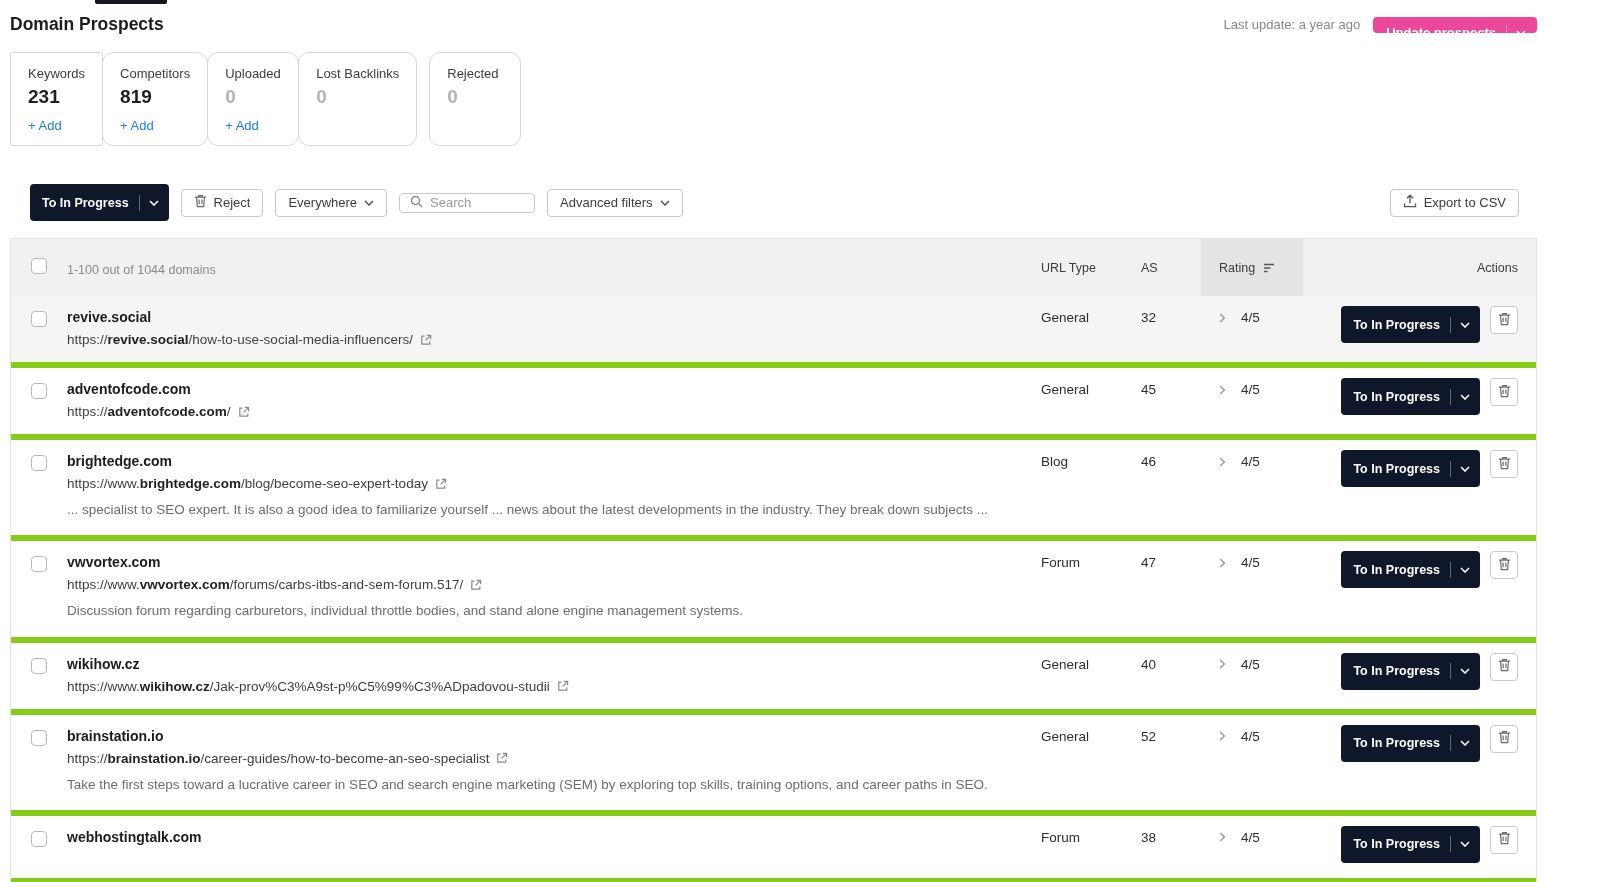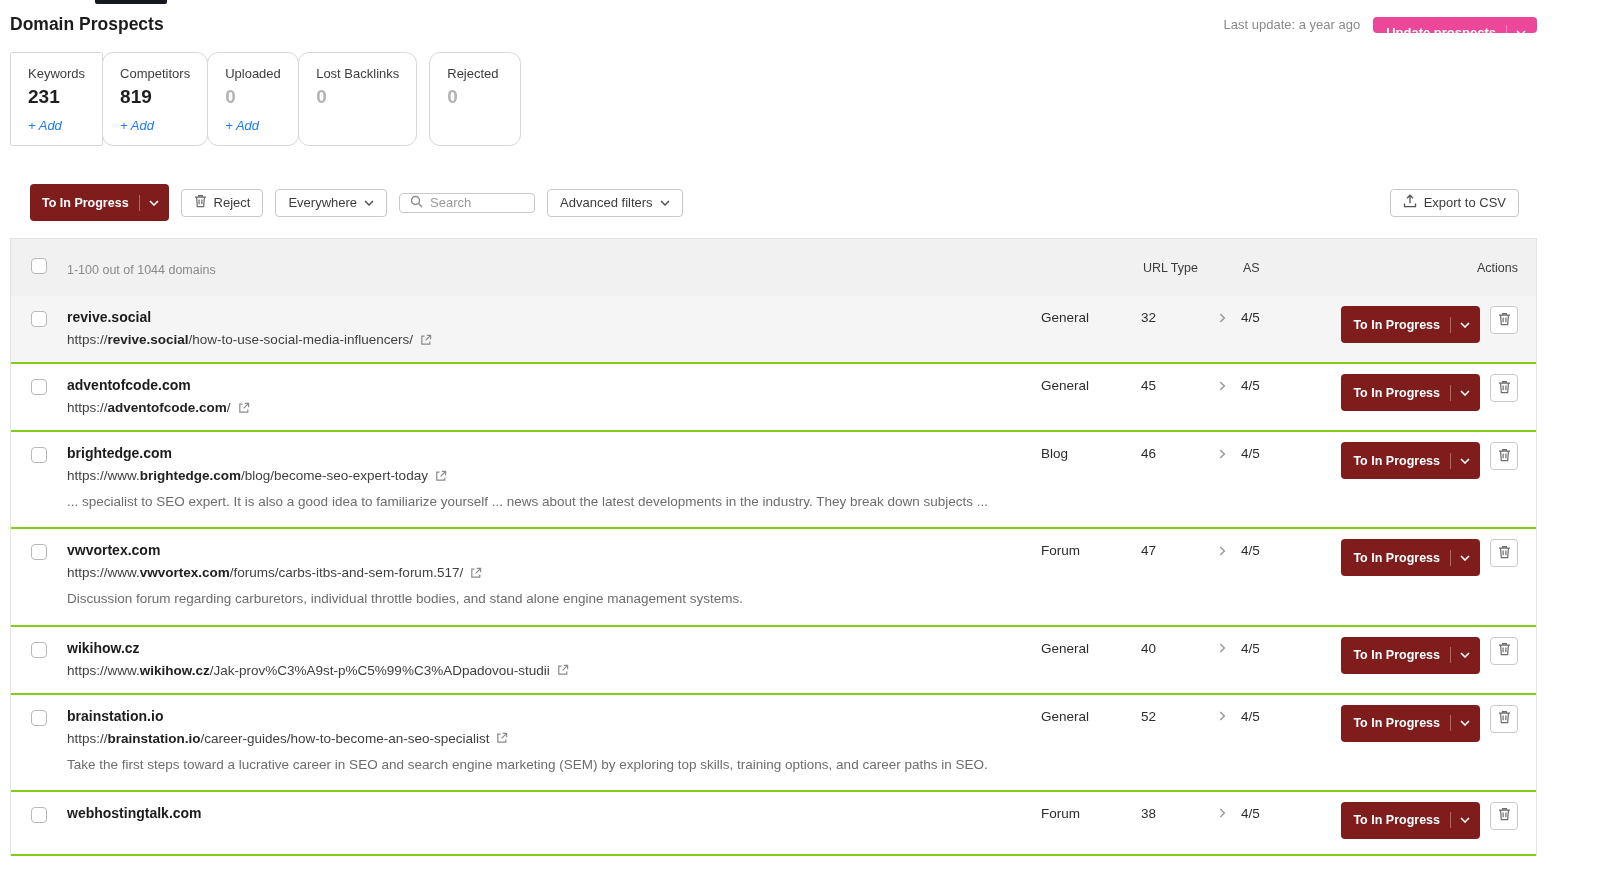--- a/index.html
+++ b/index.html
@@ -26,28 +26,28 @@
   
   .tabs { display:flex; align-items:stretch; margin-bottom:38px; }
   .tab-card { border:1px solid #d8d8d8; background:#fff; padding:13px 17px 12px;
     cursor:pointer; border-radius:2px; position:relative; min-width:92px; }
   .tab-card + .tab-card { margin-left:-1px;border-radius:11px; }
   .tab-card.detached { margin-left:12px; }
   .tab-card.selected { background:#e8f1fc; border-color:#8ab9f0; z-index:2; }
   .tab-label { font-size:13px; color:#3d3d3d; white-space:nowrap; }
   .tab-count { font-size:19px; font-weight:700; margin-top:5px; color:#1f1f1f; }
   .tab-card.zero .tab-count { color:#b3b3b3; }
-  .tab-add { font-size:13px; color:#1e7cf2; margin-top:10px;font-style:italic; }
+  .tab-add { font-size:13px; color:#1e7cf2; margin-top:10px; }
 
   
   .toolbar { display:flex; align-items:center; gap:12px; padding:0 18px 0 20px;
     margin-bottom:17px; }
   .toolbar .spacer { flex:1; }
   .btn-blue { display:inline-flex; align-items:center; height:37px; padding:0 10px 0 12px;
-    background:#7f1d1d; color:#fff; border:none; border-radius:4px;
+    background:#0f172a; color:#fff; border:none; border-radius:4px;
     font-size:12.5px; font-weight:700; cursor:pointer; font-family:inherit; }
   .btn-white { display:inline-flex; align-items:center; gap:7px; height:28px; padding:0 12px;
     background:#fff; border:1px solid #c9c9c9; border-radius:4px; font-size:13px;
     color:#3c3c3c; cursor:pointer; font-family:inherit; white-space:nowrap; }
   .search-box { display:inline-flex; align-items:center; gap:7px; height:20px; padding:0 10px;
     border:1px solid #c9c9c9; border-radius:4px; background:#fff; width:136px; }
   .search-box input { border:none; outline:none; width:100%; font-size:13px;
     font-family:inherit; color:#333; background:transparent; }
   .search-box input::placeholder { color:#9a9a9a; }
   .chev-dark { display:inline-flex; align-items:center; }
@@ -61,21 +61,21 @@
   .c-as      { width:60px;  flex:none; }
   .c-rating  { width:102px; flex:none; }
   .c-actions { width:233px; flex:none; padding-right:18px; }
   .th-title { font-size:12.5px; color:#3c3c3c; }
   .th-sub { font-size:12.5px; color:#8a8a8a; margin-top:4px; }
   .thead .c-rating { align-self:stretch; background:#e4e4e4; display:flex;
     align-items:center; gap:8px; padding-left:18px; }
   .th-actions { text-align:right; }
 
   .row { display:flex; align-items:flex-start; padding:13px 0 15px;
-    border-bottom:2px solid #84cc16; background:#fff; }
+    border-bottom:6px solid #84cc16; background:#fff; }
   .row.highlight { background:#f5f5f5; }
   .row .c-check { padding-top:2px; }
   .checkbox { display:inline-block; width:16px; height:16px; border:1px solid #b9b9b9;
     border-radius:4px; background:#fff; cursor:pointer; }
   .domain { font-size:14px; font-weight:700; color:#1c1c1c; }
   .url-line { margin-top:7px; font-size:13.5px; color:#3f3f3f; display:flex;
     align-items:center; white-space:nowrap; }
   .url-domain { font-weight:700; color:#222; }
   .ext-icon { display:inline-flex; margin-left:7px; cursor:pointer; }
   .snippet { margin-top:9px; font-size:13.5px; color:#6d6d6d; line-height:1.5;
@@ -201,20 +201,28 @@
   <div class="table">
     <div class="thead">
       <div class="c-check">
         <span class="checkbox"></span>
       </div>
       <div class="c-source">
         <div class="th-sub">1-100 out of 1044 domains</div>
       </div>
       <div class="c-type th-title">URL Type</div>
       <div class="c-as th-title">AS</div>
+      <div class="c-rating">
+        <span class="th-title">Rating</span>
+        <span>
+          <svg width="12" height="10" viewBox="0 0 12 10">
+              <path d="M1 1.5h10M1 5h6.5M1 8.5h3.5" stroke="#555" stroke-width="1.4"></path>
+            </svg>
+        </span>
+      </div>
       <div class="c-actions th-title th-actions">Actions</div>
     </div>
     <div id="rows">
   <div class="row highlight">
     <div class="c-check">
       <span class="checkbox"></span>
     </div>
     <div class="c-source">
       <div class="domain">revive.social</div>
       <div class="url-line">

